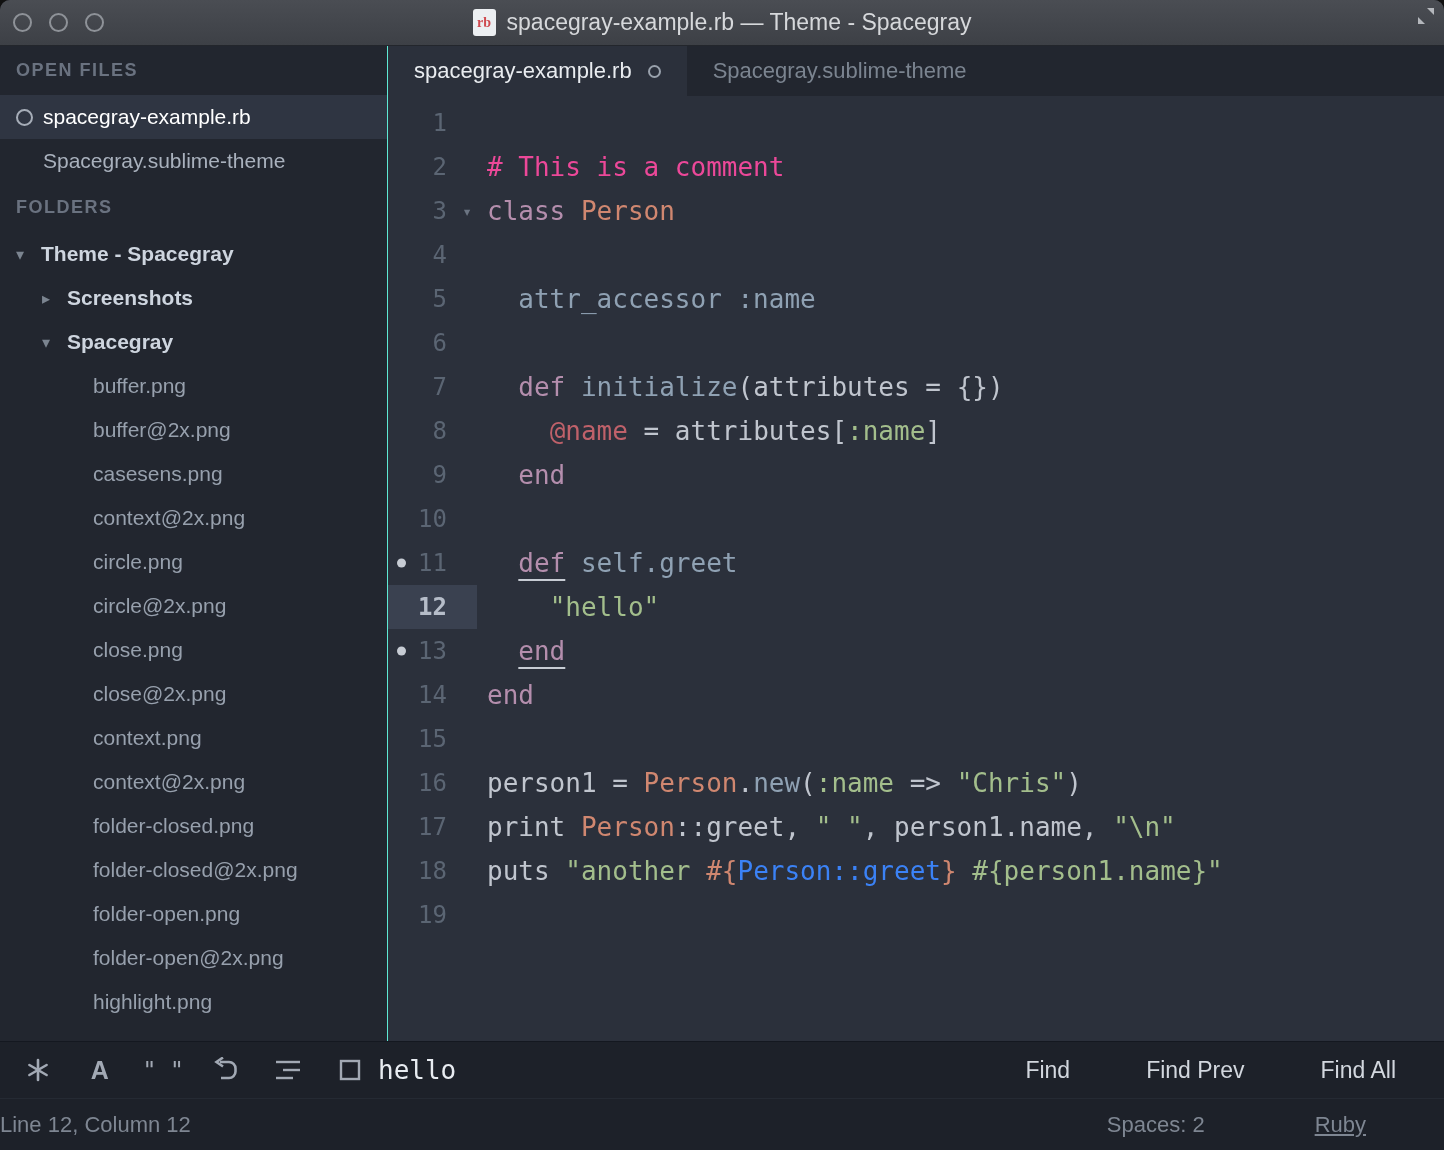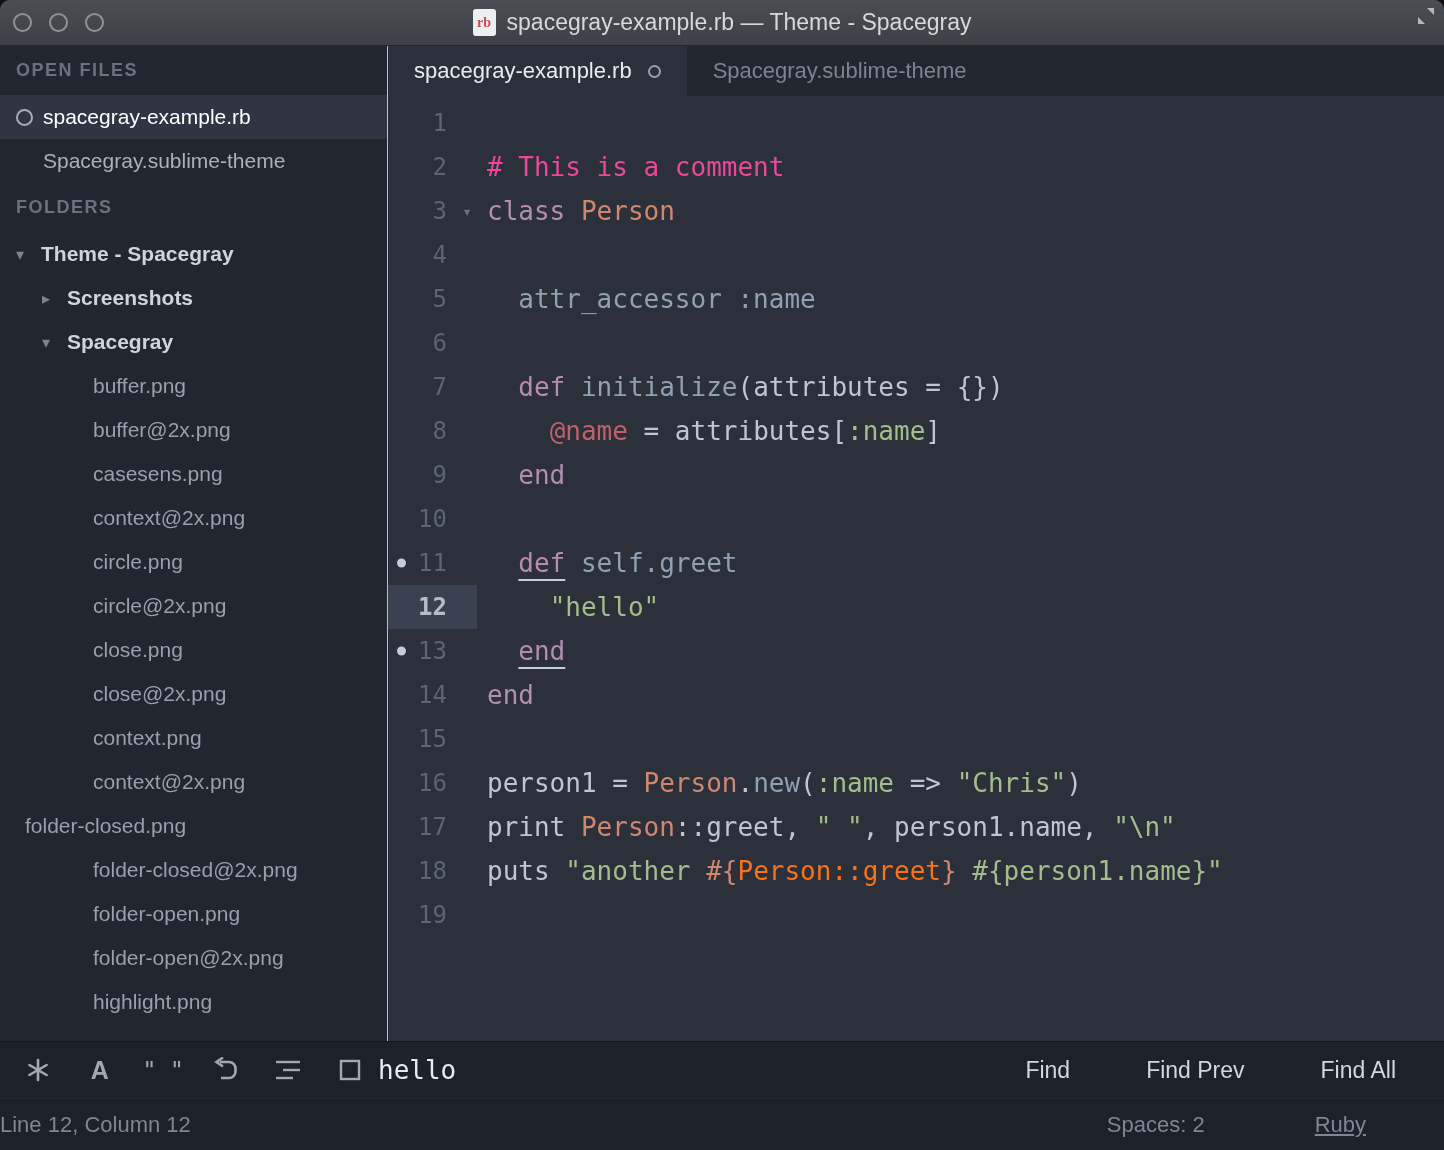--- a/index.html
+++ b/index.html
@@ -65,21 +65,21 @@
   .tok { white-space:pre; }
   .tok-comment { color:#ec4899;text-align:center; }
   .tok-keyword { color:#b48ead; }
   .tok-type    { color:#d08770; }
   .tok-func    { color:#8fa1b3; }
   .tok-symbol  { color:#8fa1b3; }
   .tok-gsymbol { color:#a3be8c; }
   .tok-string  { color:#a3be8c; }
   .tok-ivar    { color:#bf616a; }
   .tok-ibrace  { color:#d08770; }
-  .tok-iyellow { color:#f97316;margin-top:9px; }
+  .tok-iyellow { color:#3b82f6;margin-top:9px; }
   .tok-u { text-decoration:underline; text-underline-offset:7px;
            text-decoration-thickness:2px; text-decoration-color:#c7ccd4; }
 
   
   .findbar { flex:0 0 57px; background:#1d2129; border-top:1px solid #141820;
              display:flex; align-items:center; }
   .toggles { flex:0 0 364px; width:364px; display:flex; align-items:center;
              gap:33px; padding-left:24px; }
   .toggle { width:32px; height:32px; display:flex; align-items:center;
             justify-content:center; color:#a2a9b4; }
@@ -185,21 +185,21 @@
             <span class="tree-label">close@2x.png</span>
           </div>
           <div class="sb-row tree-row file" style="padding-left: 68px;">
             <span class="chev"></span>
             <span class="tree-label">context.png</span>
           </div>
           <div class="sb-row tree-row file" style="padding-left: 68px;">
             <span class="chev"></span>
             <span class="tree-label">context@2x.png</span>
           </div>
-          <div class="sb-row tree-row file" style="">
+          <div class="sb-row tree-row file" style="padding-left: 68px;">
             <span class="chev"></span>
             <span class="tree-label">folder-closed.png</span>
           </div>
           <div class="sb-row tree-row file" style="padding-left: 68px; text-align: center;">
             <span class="chev"></span>
             <span class="tree-label">folder-closed@2x.png</span>
           </div>
           <div class="sb-row tree-row file" style="padding-left: 68px;">
             <span class="chev"></span>
             <span class="tree-label">folder-open.png</span>

